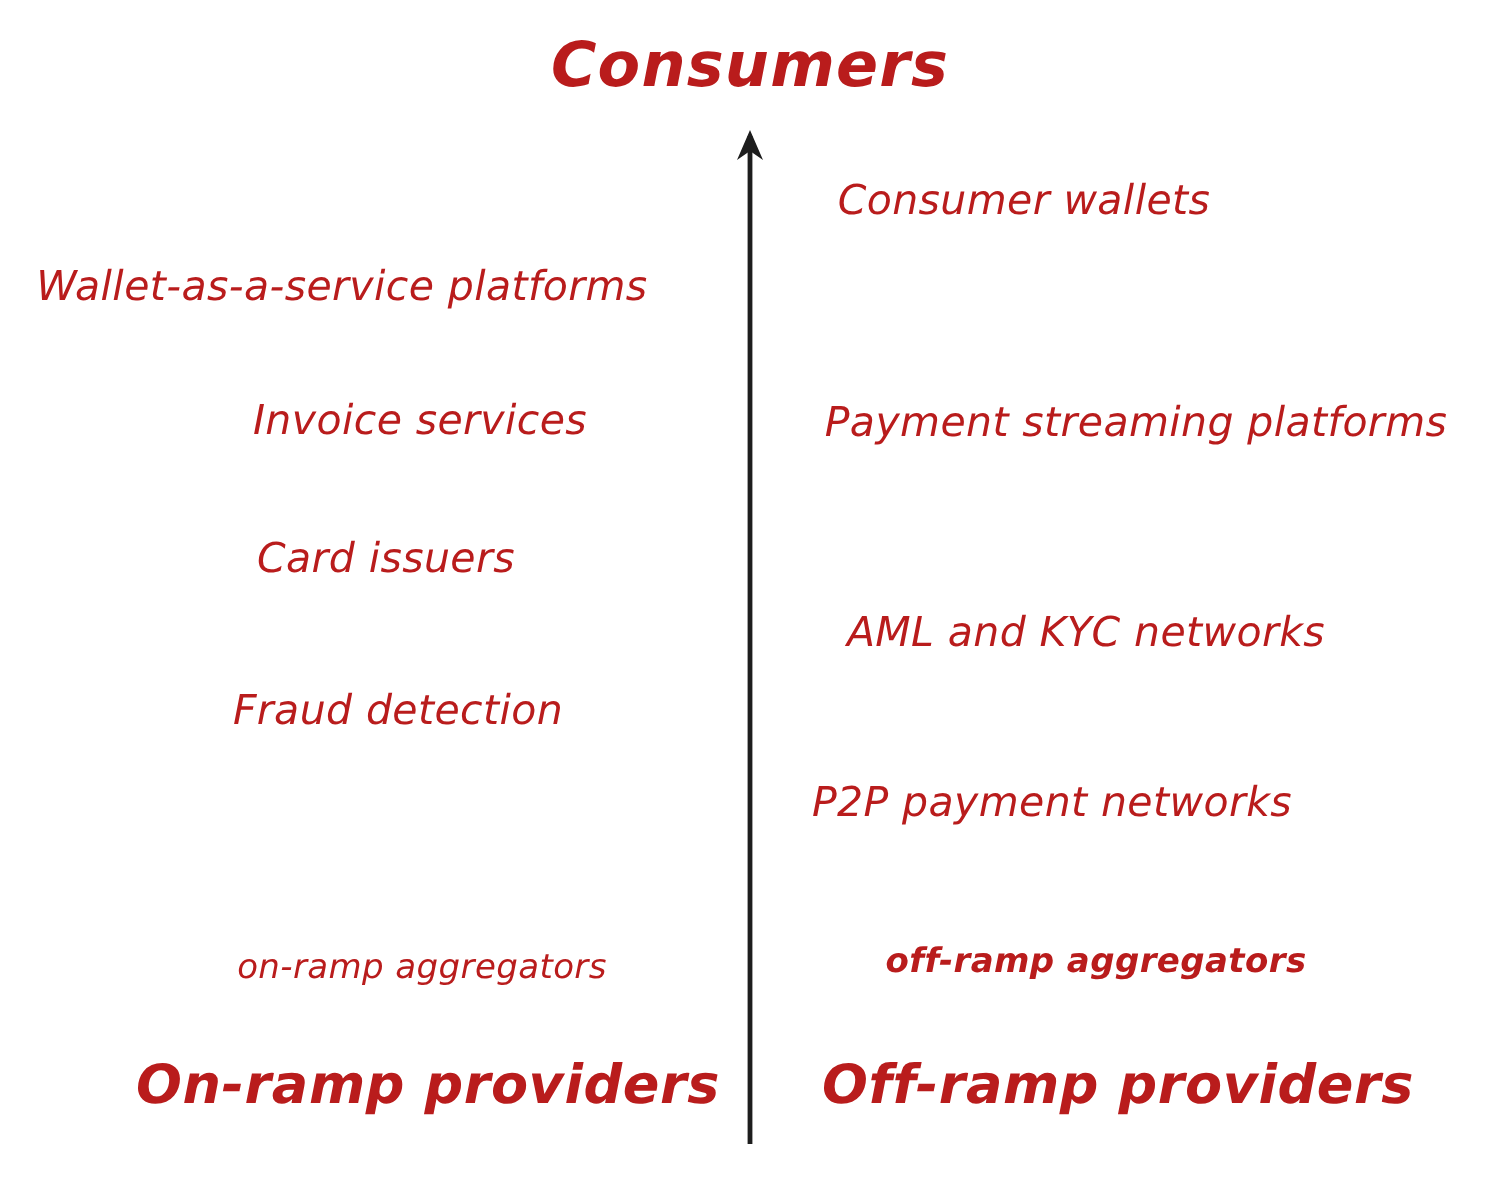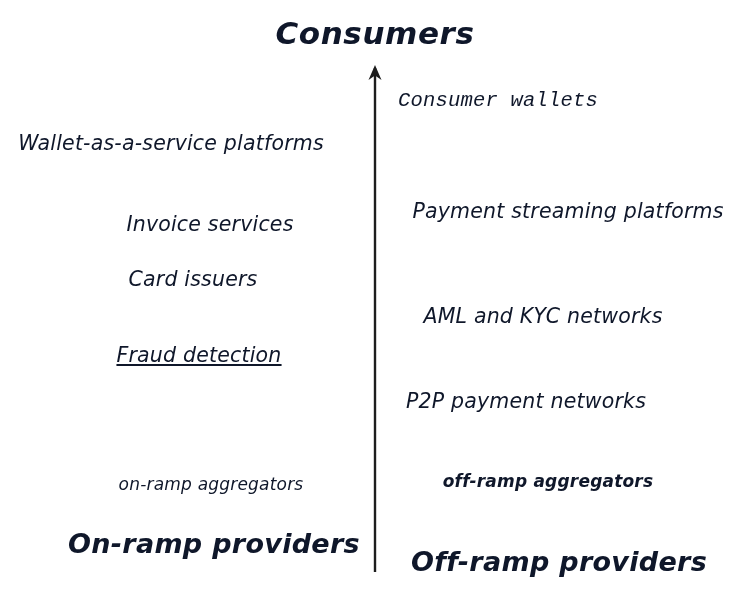--- a/index.html
+++ b/index.html
@@ -54,36 +54,36 @@
   .tier-large {
     font-size: 27px;
     font-weight: 600;
     letter-spacing: 0.3px;
     text-align: center;
   }
 </style>
 </head>
 <body style="background: rgb(255, 255, 255);">
 
-<div id="canvas" style="background: rgb(255, 255, 255); color: #0f172a; border-radius: 18px;">
+<div id="canvas" style="background: rgb(255, 255, 255); color: #b91c1c; border-radius: 18px;">
 
   <div class="node title" id="diagram-title" style="left: 375px; top: 33px;">Consumers</div>
 
   <svg id="axis-arrow" viewBox="0 0 46 532" style="left: 352px; top: 54px; height: 532px;">
     <line x1="23" y1="14" x2="23" y2="518" stroke="#1d1d1d" stroke-width="2.4" stroke-linecap="butt"></line>
     <path d="M 23 11 L 16.5 26 L 23 21.5 L 29.5 26 Z" fill="#1d1d1d"></path>
   </svg>
 
   <div id="nodes-layer">
       <div class="node tier-regular" style="left: 171px; top: 143px;">Wallet-as-a-service platforms</div>
-      <div class="node tier-regular" style="left: 210px; top: 210px; margin-top: 14px;">Invoice services</div>
+      <div class="node tier-regular" style="left: 210px; top: 210px;">Invoice services</div>
       <div class="node tier-regular" style="left: 181px; top: 279px; margin-left: 12px;">Card issuers</div>
-      <div class="node tier-regular" style="left: 199px; top: 355px; text-decoration: underline;">Fraud detection</div>
+      <div class="node tier-regular" style="left: 199px; top: 355px;">Fraud detection</div>
       <div class="node tier-small" style="left: 211px; top: 484px;">on-ramp aggregators</div>
       <div class="node tier-large" style="left: 214px; top: 543px;">On-ramp providers</div>
-      <div class="node tier-regular" style="left: 498px; top: 100px; font-family: Liberation Mono, monospace;">Consumer wallets</div>
+      <div class="node tier-regular" style="left: 512px; top: 100px;">Consumer wallets</div>
       <div class="node tier-regular" style="left: 568px; top: 211px;">Payment streaming platforms</div>
       <div class="node tier-regular" style="left: 543px; top: 316px;">AML and KYC networks</div>
       <div class="node tier-regular" style="left: 510px; top: 401px; margin-left: 16px;">P2P payment networks</div>
       <div class="node tier-small" style="left: 548px; top: 481px; font-weight: bold;">off-ramp aggregators</div>
-      <div class="node tier-large" style="left: 559px; top: 561px;">Off-ramp providers</div>
+      <div class="node tier-large" style="left: 559px; top: 543px;">Off-ramp providers</div>
     </div>
 </div>
 
 </body></html>

